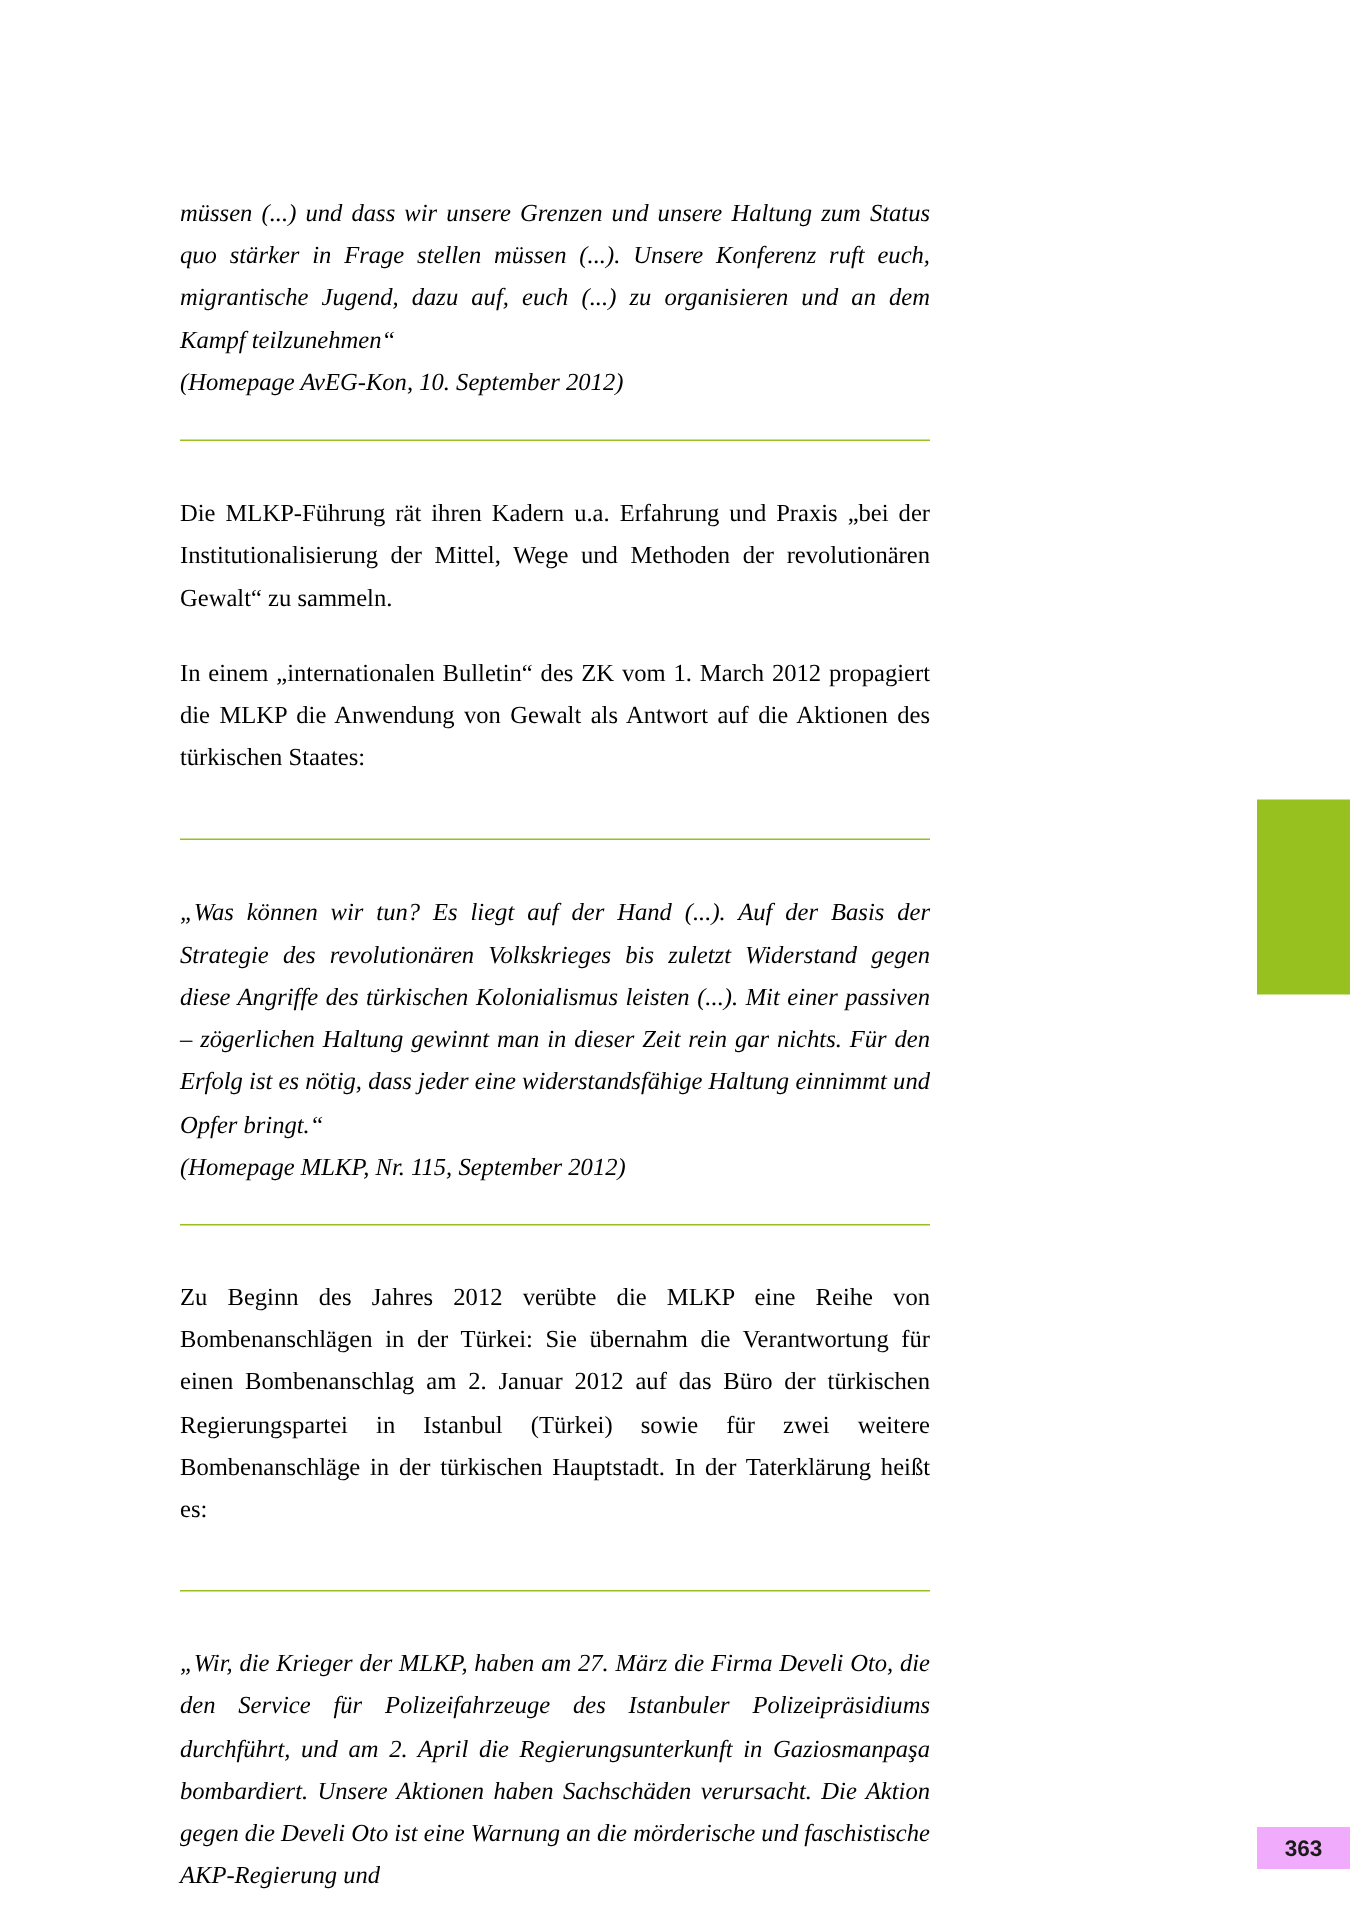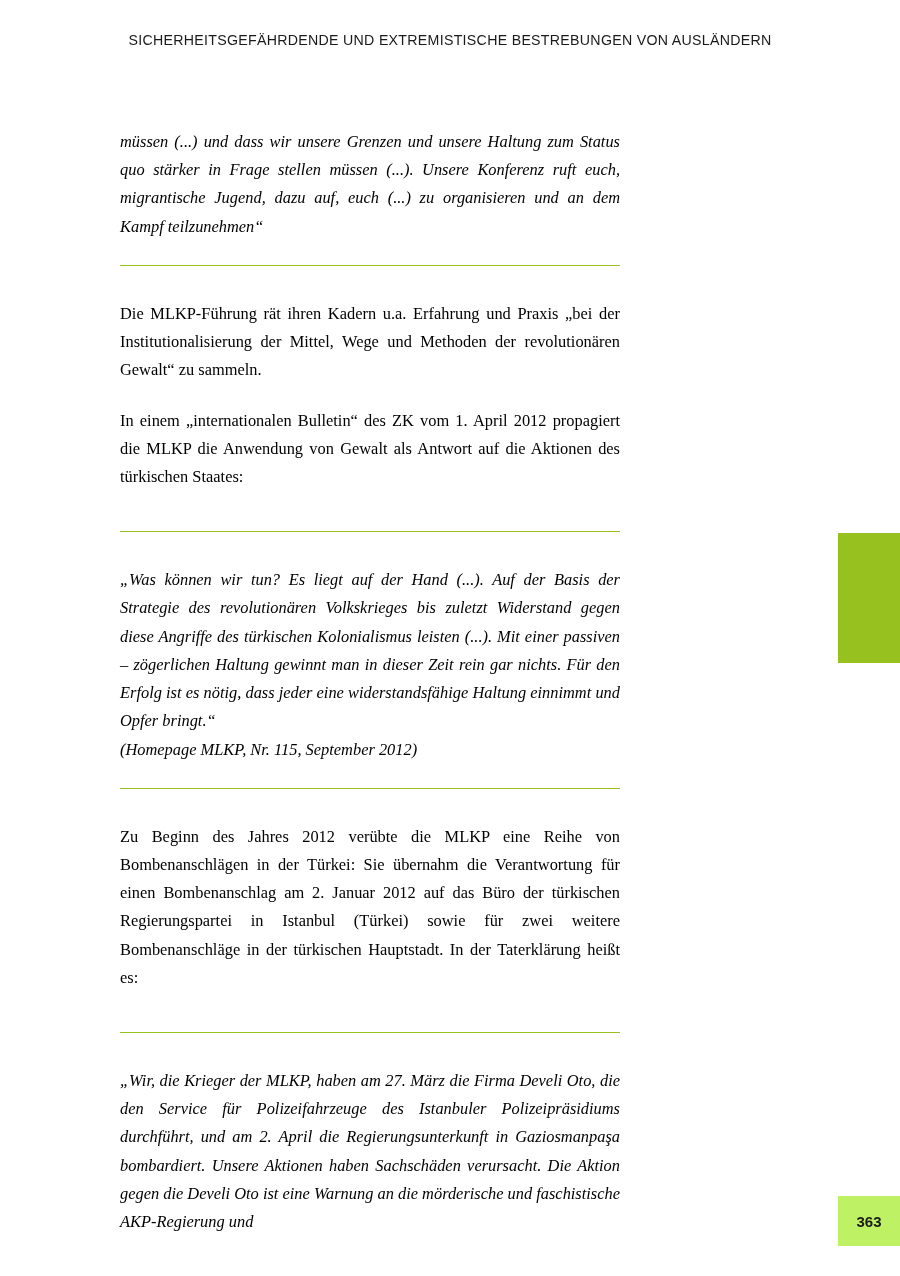--- a/index.html
+++ b/index.html
@@ -86,51 +86,51 @@
     height: 130px;
     background: #96c11f;
   }
 
   
   .page-number {
     position: absolute;
     right: 0;
     bottom: 30px;
     width: 62px;
-    height: 50px;
-    background: #bef264;
+    height: 28px;
+    background: #f0abfc;
     color: #1a1a1a;
     font-family: "Liberation Sans", sans-serif;
     font-size: 15px;
     font-weight: bold;
     display: flex;
     align-items: center;
     justify-content: center;
   }
 </style>
 </head>
 <body>
 
 <div class="page">
 
   <div class="running-header">
-    <span>SICHERHEITSGEFÄHRDENDE UND EXTREMISTISCHE BESTREBUNGEN VON AUSLÄNDERN</span>
   </div>
 
   <div class="column">
 
     <p class="quote">müssen (...) und dass wir unsere Grenzen und unsere Haltung zum Status quo stärker in Frage stellen müssen (...). Unsere Konferenz ruft euch, migrantische Jugend, dazu auf, euch (...) zu organisieren und an dem Kampf teilzunehmen“</p>
+    <p class="quote-source">(Homepage AvEG-Kon, 10. September 2012)</p>
 
     <div class="sp-after-quote"></div>
     <hr class="rule">
     <div class="sp-after-rule"></div>
 
     <p>Die MLKP-Führung rät ihren Kadern u.a. Erfahrung und Praxis „bei der Institutionalisierung der Mittel, Wege und Methoden der revolutionären Gewalt“ zu sammeln.</p>
     <div class="sp-para"></div>
-    <p>In einem „internationalen Bulletin“ des ZK vom 1. April 2012 propagiert die MLKP die Anwendung von Gewalt als Antwort auf die Aktionen des türkischen Staates:</p>
+    <p>In einem „internationalen Bulletin“ des ZK vom 1. March 2012 propagiert die MLKP die Anwendung von Gewalt als Antwort auf die Aktionen des türkischen Staates:</p>
 
     <div class="sp-block"></div>
     <hr class="rule">
     <div class="sp-after-rule"></div>
 
     <p class="quote">„Was können wir tun? Es liegt auf der Hand (...). Auf der Basis der Strategie des revolutionären Volkskrieges bis zuletzt Widerstand gegen diese Angriffe des türkischen Kolonialismus leisten (...). Mit einer passiven – zögerlichen Haltung gewinnt man in dieser Zeit rein gar nichts. Für den Erfolg ist es nötig, dass jeder eine widerstandsfähige Haltung einnimmt und Opfer bringt.“</p>
     <p class="quote-source">(Homepage MLKP, Nr. 115, September 2012)</p>
 
     <div class="sp-after-quote"></div>
     <hr class="rule">

